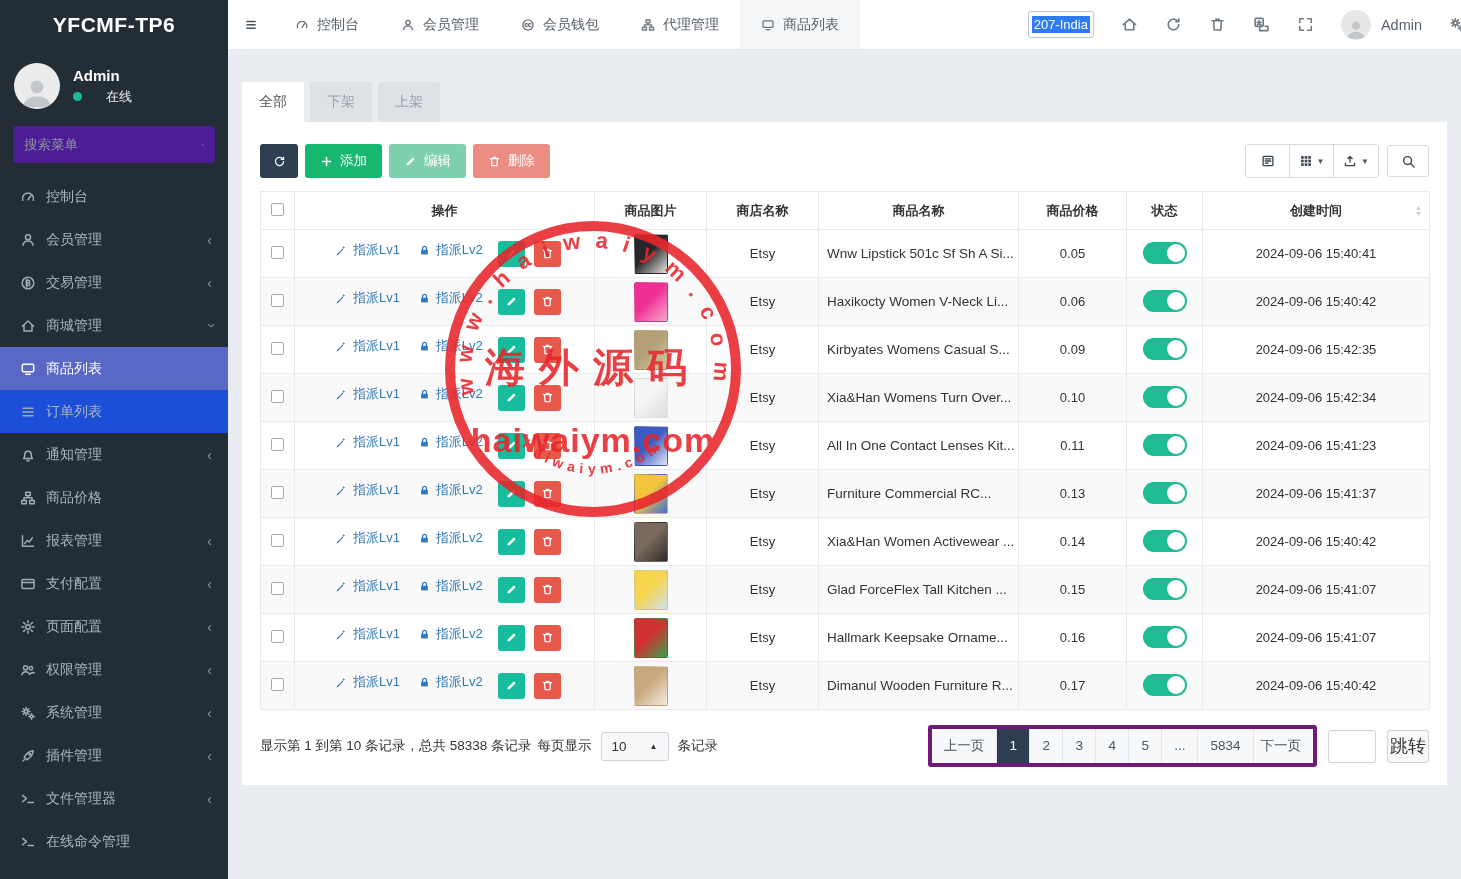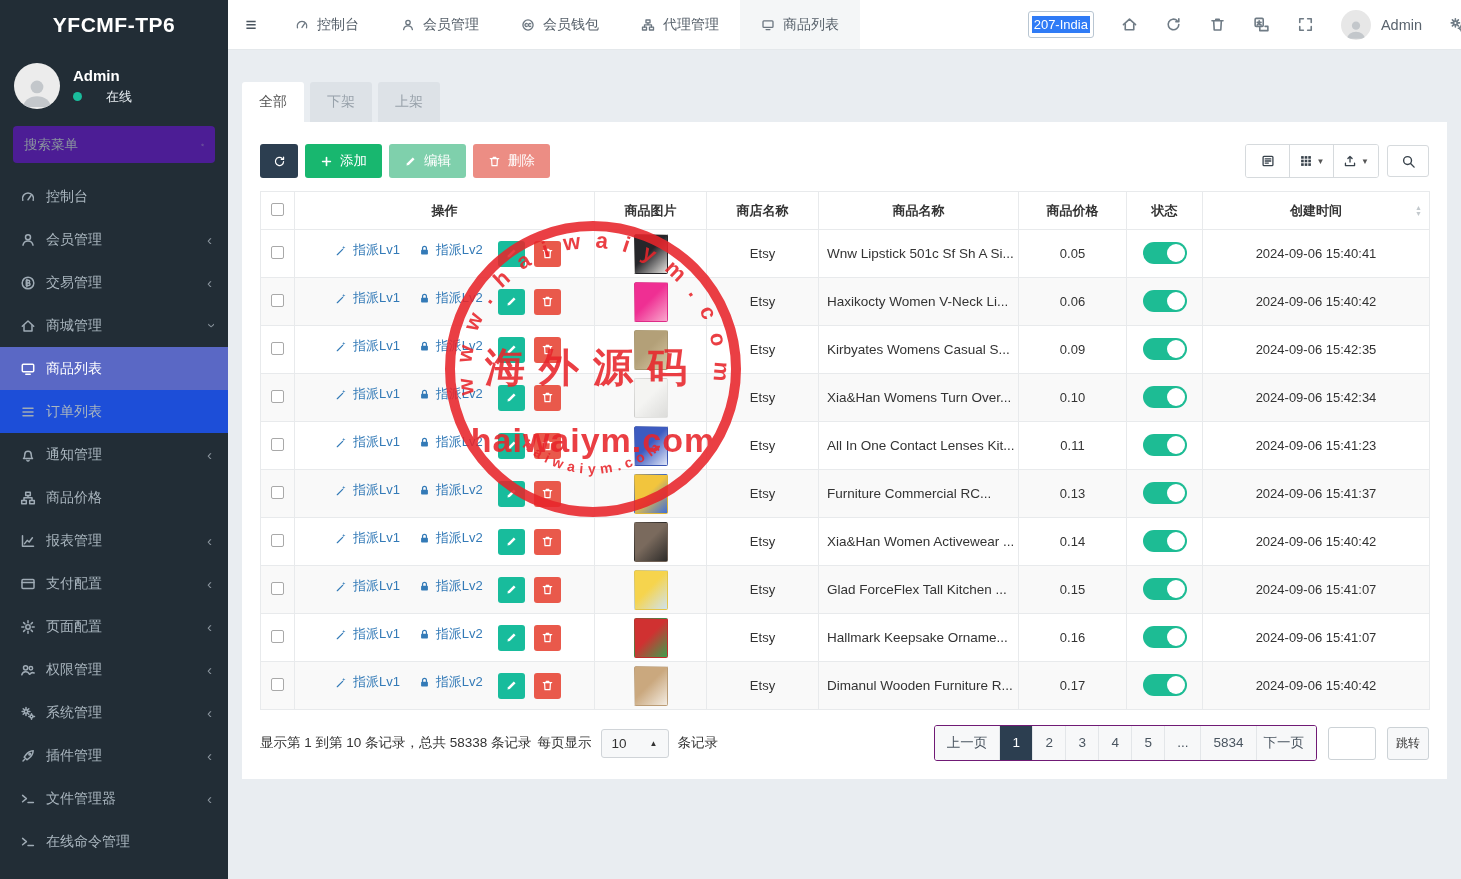--- a/index.html
+++ b/index.html
@@ -89,26 +89,26 @@
   .mini-del { background:#e9594b; }
   .thumb { display:inline-block; width:34px; height:40px; border-radius:2px; border:1px solid rgba(0,0,0,.07); vertical-align:middle; }
   .toggle { width:44px; height:22px; border-radius:12px; background:#1dbc94; display:inline-flex; align-items:center; justify-content:flex-end; padding:2px; cursor:pointer; }
   .knob { width:18px; height:18px; border-radius:50%; background:#fff; }
 
   
   .pagefoot { display:flex; align-items:center; margin-top:15px; font-size:13.5px; color:#333; }
   .pinfo { display:flex; align-items:center; }
   .sizer { border:1px solid #d0d4d8; border-radius:3px; background:#f7f8f9; padding:6px 10px; margin:0 9px; display:inline-flex; align-items:center; gap:23px; cursor:pointer; }
   .sizer .caret { font-size:8px; color:#333; }
-  .pages { margin-left:auto; display:flex; align-items:flex-end; border:1px solid #701a75; border-radius:3px; overflow:hidden; }
+  .pages { margin-left:auto; display:flex; align-items:flex-end; border:4px solid #701a75; border-radius:3px; overflow:hidden; }
   .page { min-width:33px; padding:0 12px; height:34px; line-height:34px; text-align:center; color:#4a5560; background:#f7f8f9; border-right:1px solid #e3e6e9; cursor:pointer; font-size:13.5px; }
   .page:last-child { border-right:none;padding-left:7px; }
   .page.active { background:#2c3e50; color:#fff; }
   .jump-input { width:48px; height:33px; border:1px solid #ccd2d6; border-radius:3px; margin-left:11px; background:#fff; font-family:inherit; padding:0 6px; outline:none; }
-  .jump-btn { margin-left:11px; height:33px; border:1px solid #ccd2d6; border-radius:3px; background:#f7f8f9; color:#333; font-size:12px; font-family:inherit; padding:0 8px; cursor:pointer; }
+  .jump-btn { margin-left:11px; height:33px; border:1px solid #ccd2d6; border-radius:3px; background:#f7f8f9; color:#333; font-size:18px; font-family:inherit; padding:0 2px; cursor:pointer; }
 
   
   .stamp { position:absolute; left:433px; top:209px; width:320px; height:320px; z-index:50; pointer-events:none; opacity:.88; }
   .stamp text, .stamp textPath { fill:#e8252b; font-family:"Liberation Sans",sans-serif; }
   .arc-top { font-size:22px; font-weight:bold; letter-spacing:14px; }
   .arc-bottom { font-size:14px; font-weight:bold; letter-spacing:5px; }
   .stamp-cn { font-size:40px; font-weight:bold; letter-spacing:14px; }
   .stamp-en { font-size:34px; font-weight:bold; letter-spacing:1px; }
 </style>
 </head>

